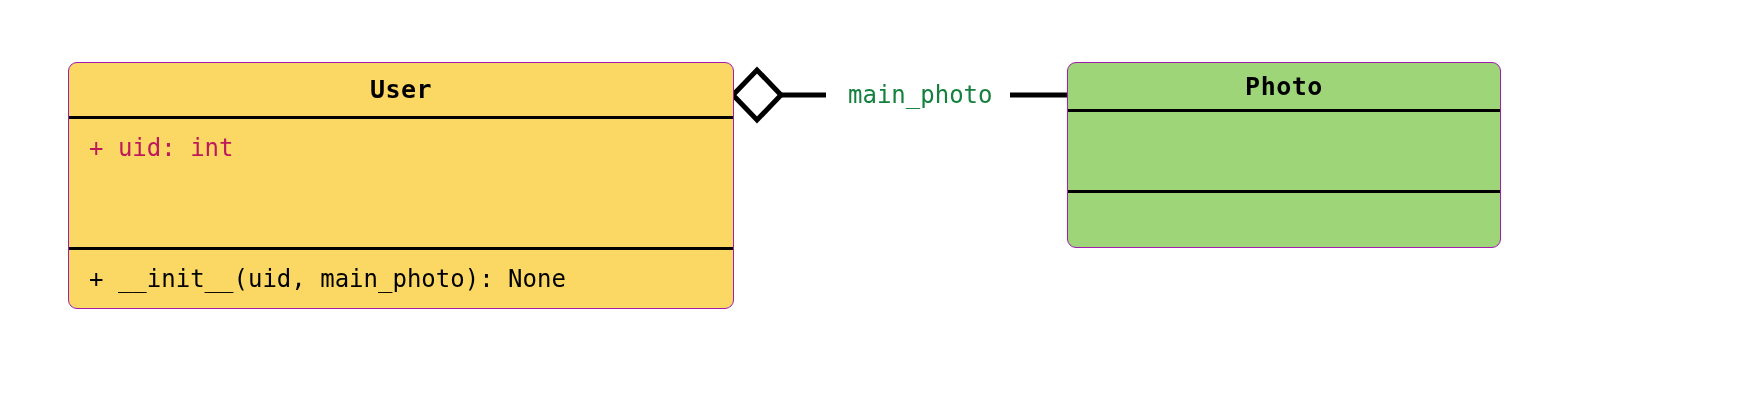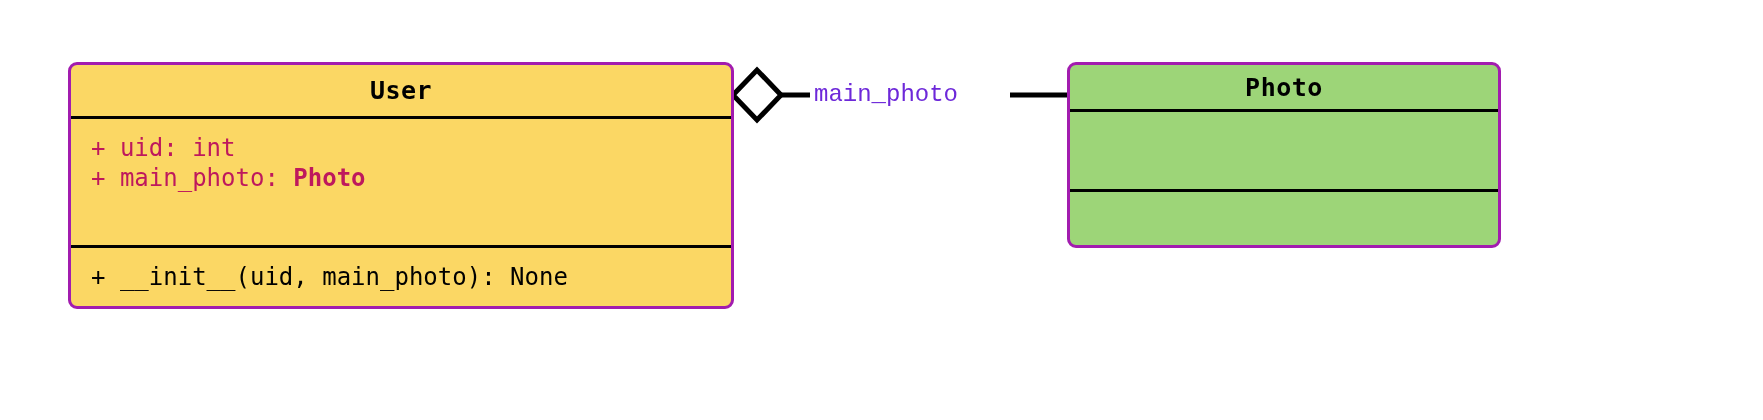--- a/index.html
+++ b/index.html
@@ -21,21 +21,21 @@
     left: 0;
     top: 0;
     width: 1763px;
     height: 420px;
   }
 
   
   .uml-class {
     position: absolute;
     box-sizing: border-box;
-    border: 3px solid #a21caf;
+    border: 1px solid #a21caf;
     border-radius: 9px;
     overflow: hidden;
     display: flex;
     flex-direction: column;
   }
 
   .uml-class.user {
     left: 68px;
     top: 62px;
     width: 666px;
@@ -111,29 +111,28 @@
     position: absolute;
     left: 0;
     top: 0;
     width: 1763px;
     height: 420px;
     pointer-events: none;
   }
 
   .assoc-label {
     position: absolute;
-    left: 810px;
+    left: 844px;
     top: 80px;
     font-size: 24px;
     line-height: 30px;
-    color: #6d28d9;
+    color: #15803d;
     white-space: pre;
     background: #ffffff;
     padding: 0 4px;
-    font-family: Liberation Mono, monospace;
   }
 </style>
 </head>
 <body>
 
 <div class="canvas">
 
   <svg class="assoc" width="1763" height="420" viewBox="0 0 1763 420">
 
     <line x1="781" y1="95" x2="826" y2="95" stroke="#000000" stroke-width="5"></line>
@@ -142,21 +141,20 @@
     <polygon points="733,95 757,70 781,95 757,120" fill="#ffffff" stroke="#000000" stroke-width="5" stroke-linejoin="miter"></polygon>
   </svg>
 
   <div class="assoc-label">main_photo</div>
 
   <div class="uml-class user">
     <div class="compartment title">User</div>
 
     <div class="compartment attributes">
       <div class="member-row">+ uid: int</div>
-      <div class="member-row"><span>+ main_photo: </span><span class="typeref">Photo</span></div>
     </div>
 
     <div class="compartment methods">
       <div class="member-row">+ __init__(uid, main_photo): None</div>
     </div>
   </div>
 
   <div class="uml-class photo">
     <div class="compartment title">Photo</div>
     <div class="compartment attributes"></div>

